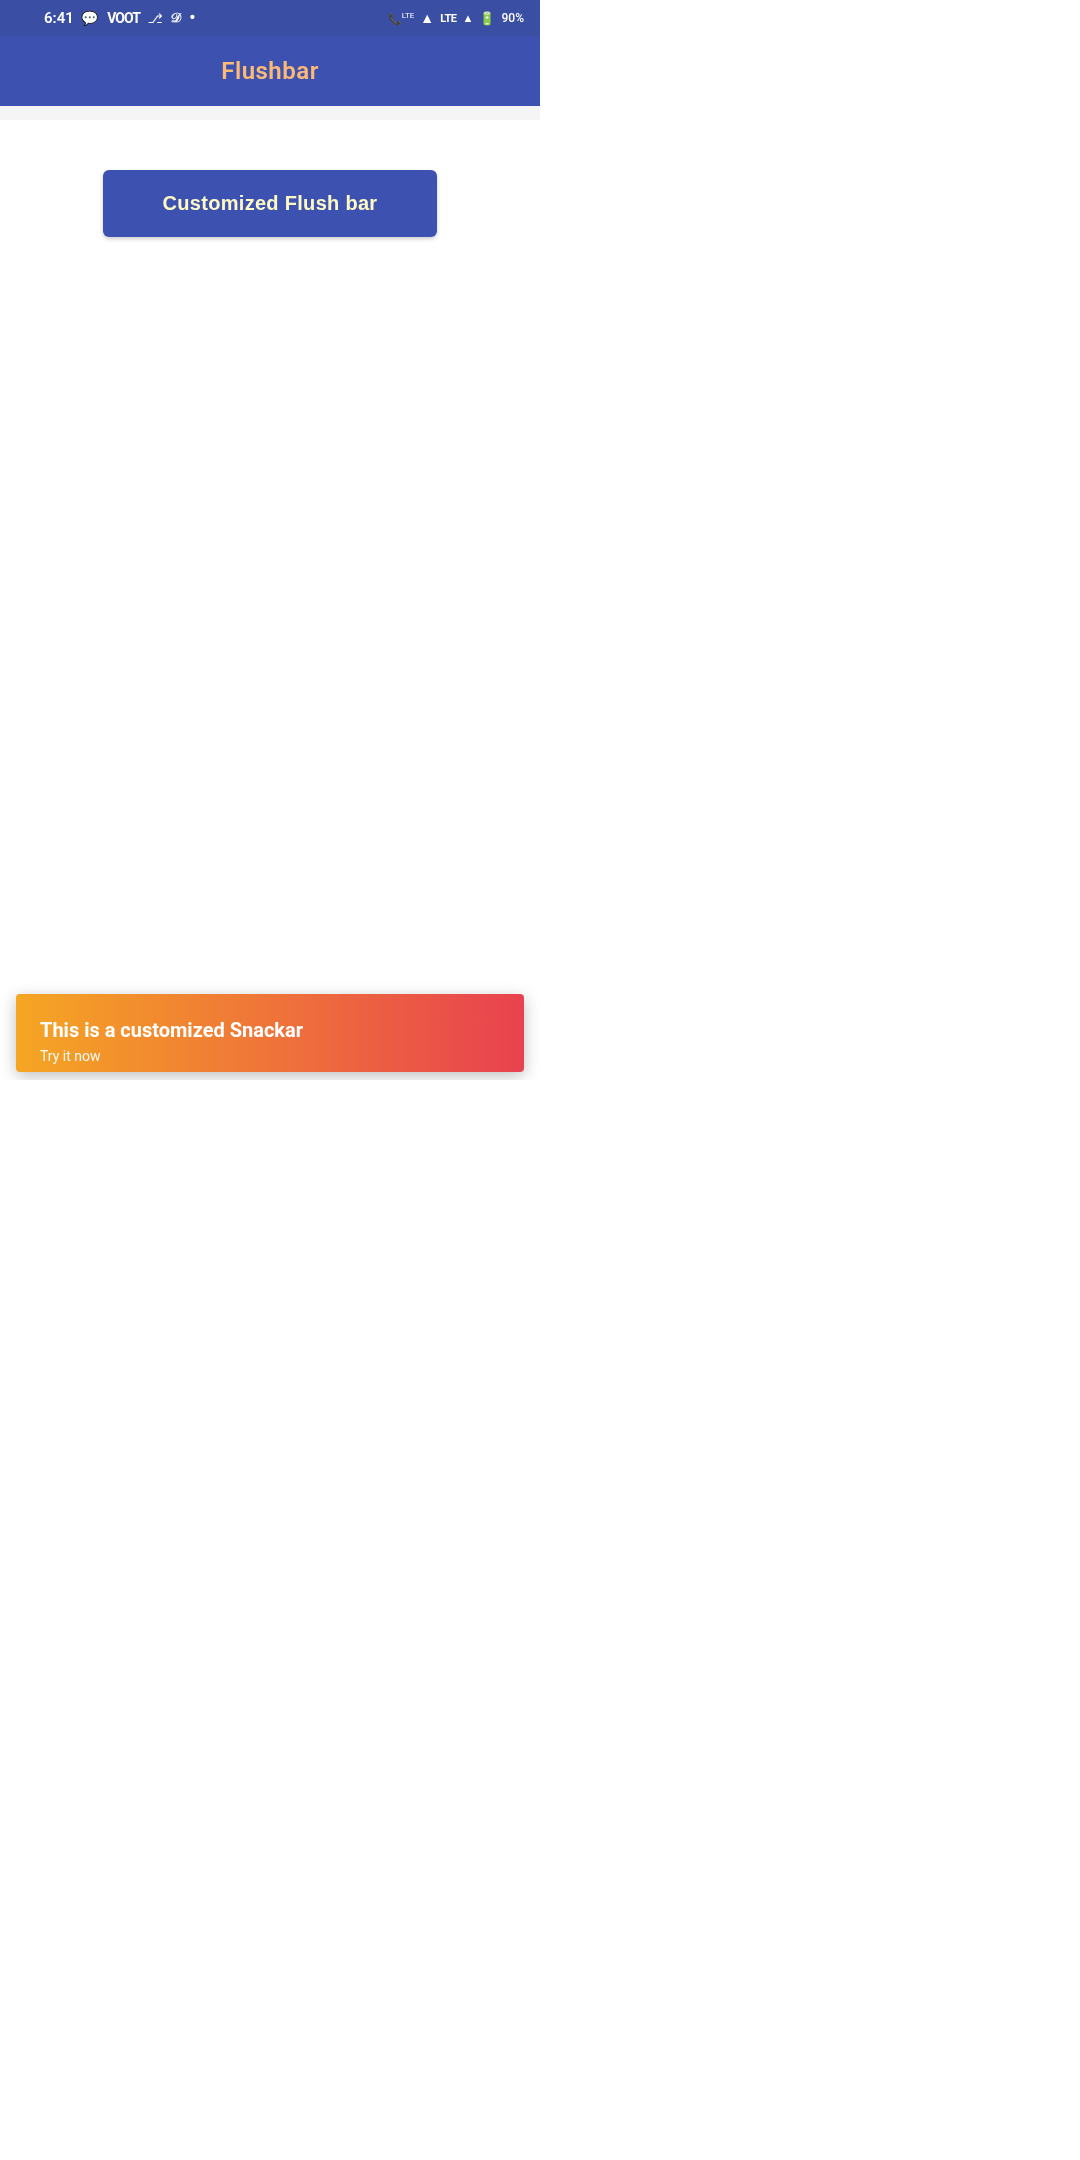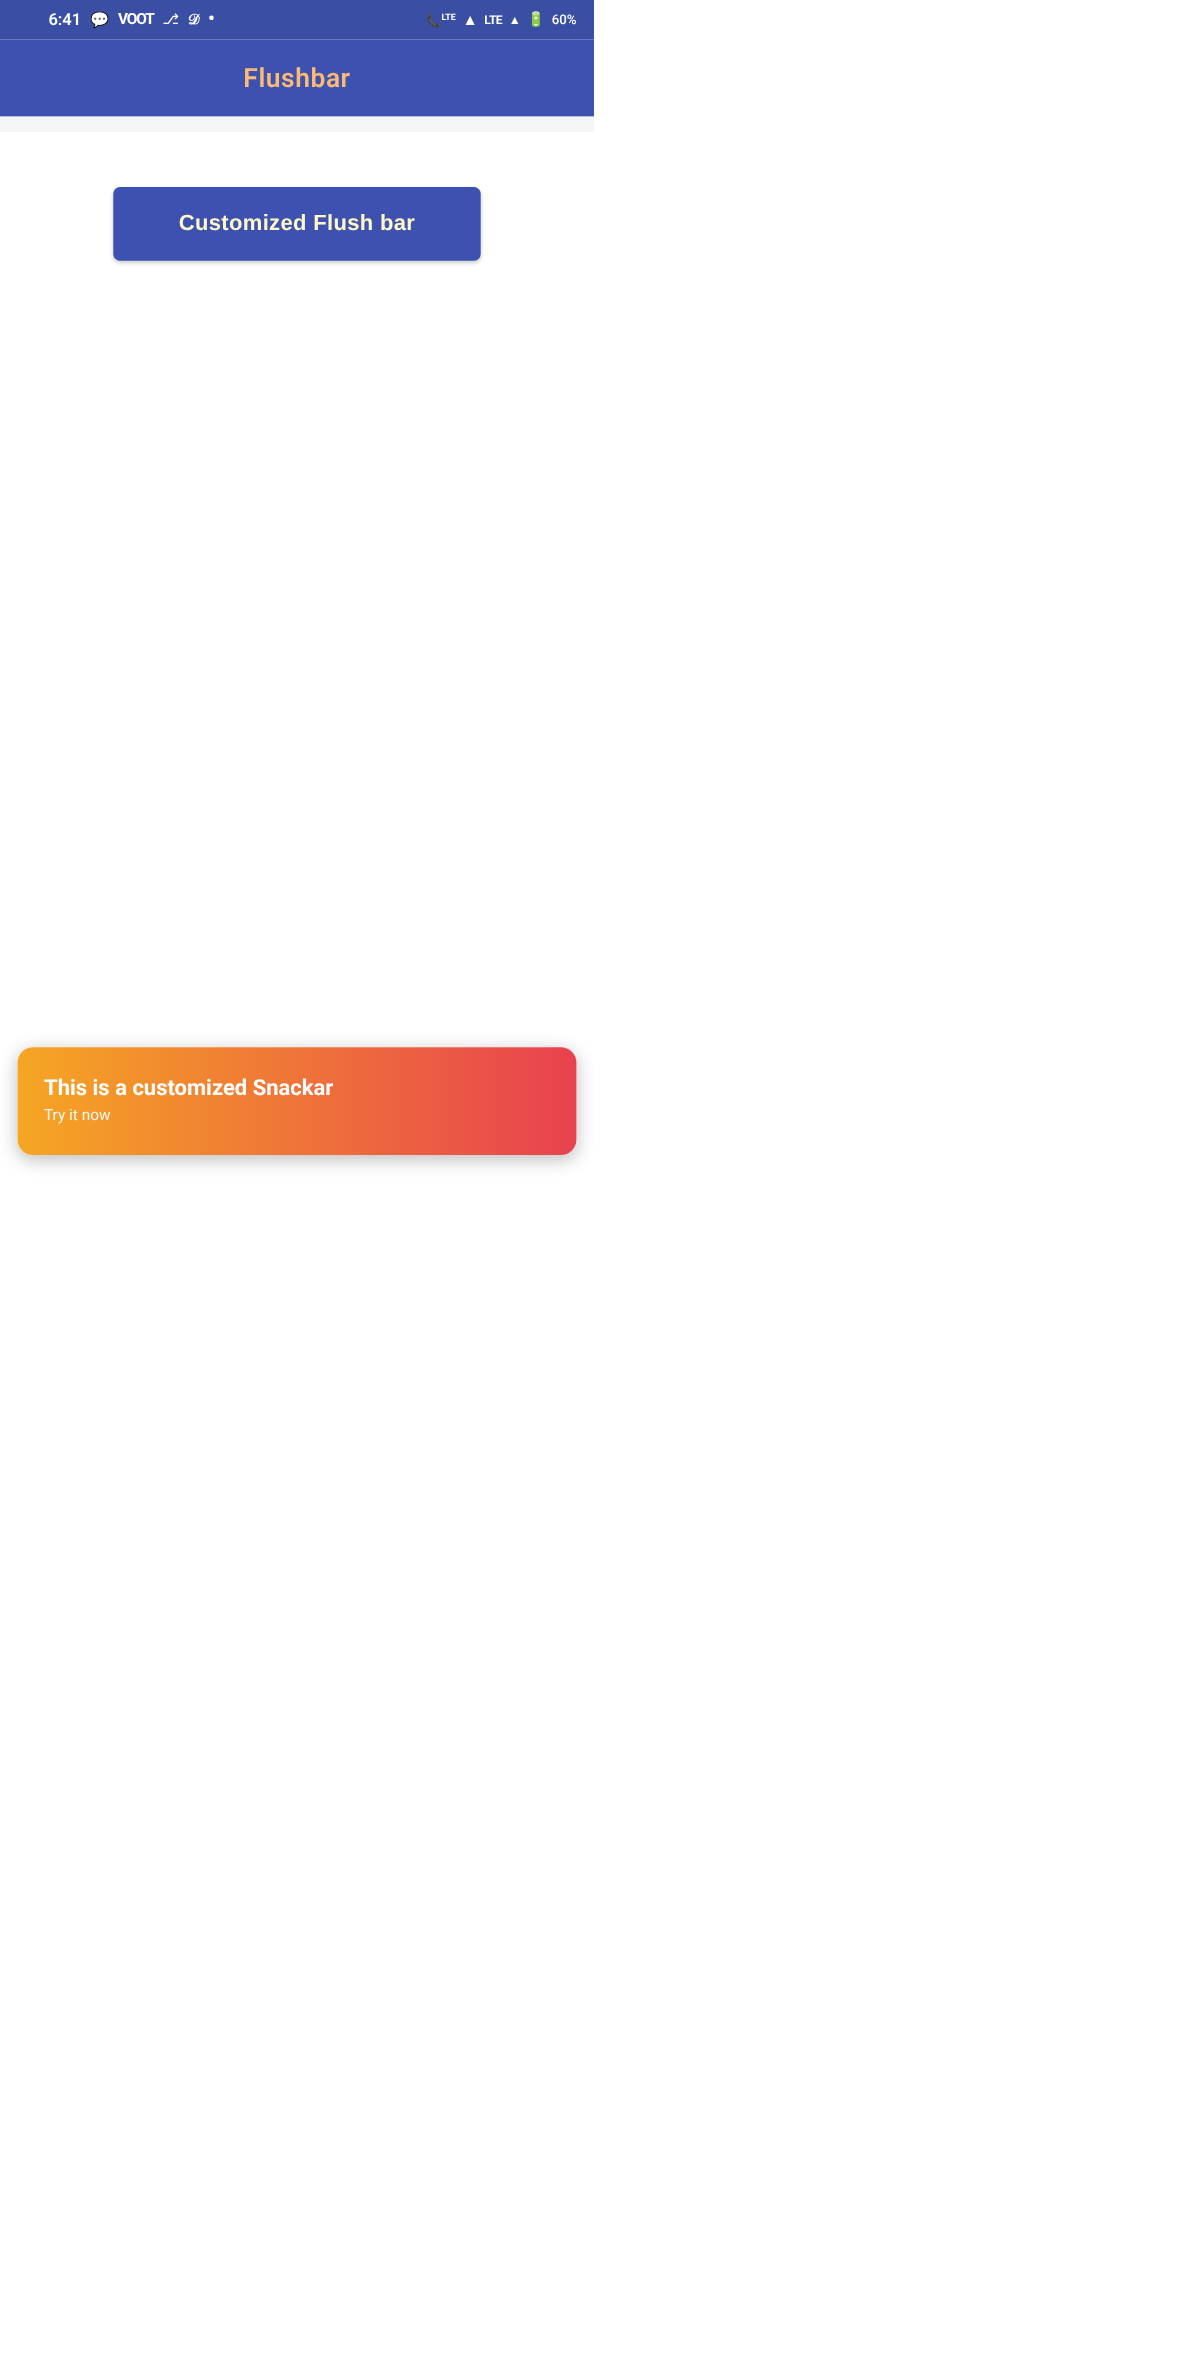--- a/index.html
+++ b/index.html
@@ -96,26 +96,26 @@
       font-size: 20px;
       font-weight: 700;
       cursor: pointer;
       letter-spacing: 0.3px;
       box-shadow: 0 2px 4px rgba(0,0,0,0.2);
     }
 
     
     .flushbar {
       position: absolute;
-      bottom: 30px;
+      bottom: 8px;
       left: 16px;
       right: 16px;
       background: linear-gradient(to right, #f5a623, #e8424f);
-      border-radius: 14px;
-      padding: 24px 24px 28px 24px;
+      border-radius: 4px;
+      padding: 24px 24px 8px 24px;
       box-shadow: 0 4px 16px rgba(0,0,0,0.25);
     }
 
     .flushbar-title {
       color: white;
       font-size: 20px;
       font-weight: 700;
       margin-bottom: 6px;
     }
 
@@ -139,26 +139,26 @@
   <div class="status-bar-left">
     <span class="status-bar-time">6:41</span>
 
     <span style="font-size:14px;">💬</span>
     <span style="font-size:14px; font-weight:700; letter-spacing:-1px;">VOOT</span>
     <span style="font-size:13px;">⎇</span>
     <span style="font-size:13px; font-weight:700;">𝒟</span>
     <span class="dot">•</span>
   </div>
   <div class="status-bar-right">
-    <span style="font-size:11px; font-weight:700;">📞<sup style="font-size:8px;">LTE</sup></span>
+    <span style="font-size:11px; font-weight:400;">📞<sup style="font-size:8px;">LTE</sup></span>
     <span style="font-size:14px;">▲</span>
     <span class="icon-lte">LTE</span>
     <span style="font-size:11px;">▲</span>
     <span style="font-size:13px;">🔋</span>
-    <span>60%</span>
+    <span>90%</span>
   </div>
 </div>
 
 <div class="app-bar">
   <span class="app-bar-title">Flushbar</span>
 </div>
 
 <div class="main-content"></div>
 
 <div class="content-area">

